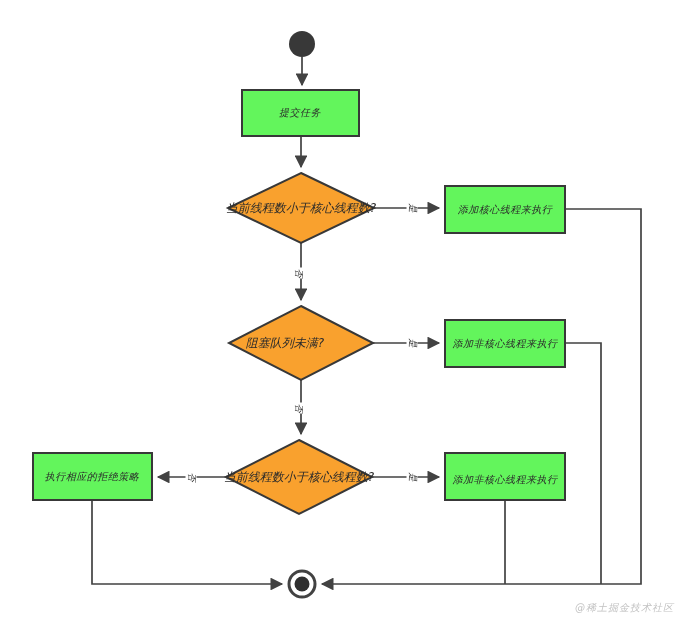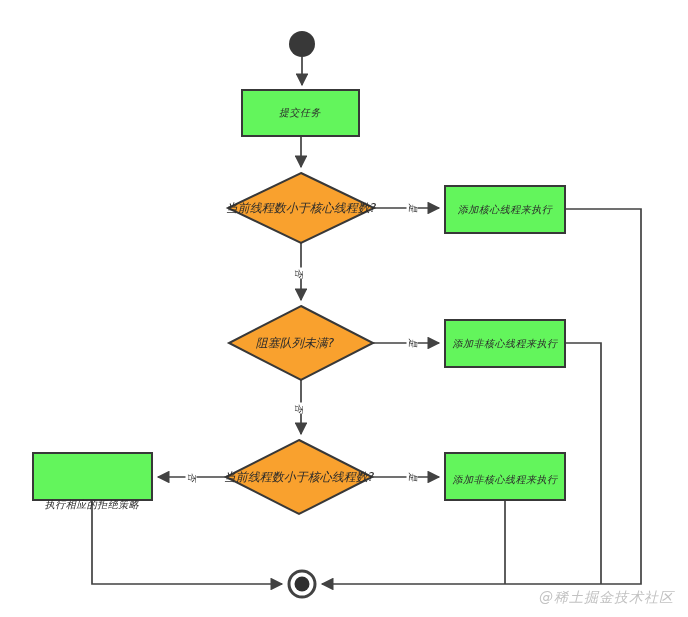--- a/index.html
+++ b/index.html
@@ -24,22 +24,22 @@
     font-size:10px;color:var(--text);white-space:nowrap;text-align:center;
     letter-spacing:0.5px;
   }
   .diamond-label{font-size:12px;letter-spacing:0;}
   .edge-label{
     position:absolute;transform:translate(-50%,-50%) rotate(90deg);
     font-size:9px;line-height:1;color:var(--text);
     background:#ffffff;padding:1px 1px;
   }
   .watermark{
-    position:absolute;right:14px;bottom:10px;
-    font-size:14px;color:var(--watermark);letter-spacing:1px;
+    position:absolute;right:14px;bottom:2px;
+    font-size:10px;color:var(--watermark);letter-spacing:1px;
   }
 </style>
 </head>
 <body>
 
 <div class="canvas">
 
   <svg class="layer" viewBox="0 0 688 617">
     <defs>
       <marker id="arw" viewBox="0 0 10 10" refX="9" refY="5" markerWidth="9" markerHeight="7.5" orient="auto-start-reverse">
@@ -78,24 +78,24 @@
 
     <rect class="shape-process" x="445" y="453" width="120" height="47"></rect>
 
     <circle cx="302" cy="584" r="13" style="fill:#ffffff;stroke:var(--line);stroke-width:3"></circle>
     <circle cx="302" cy="584" r="7.5" style="fill:#2f2f2f"></circle>
   </svg>
 
   <div class="node-label" style="left:300px;top:113px">提交任务</div>
   <div class="node-label diamond-label" style="left:301px;top:208px">当前线程数小于核心线程数?</div>
   <div class="node-label" style="left:505px;top:210px">添加核心线程来执行</div>
-  <div class="node-label diamond-label" style="left:295px;top:343px">阻塞队列未满?</div>
+  <div class="node-label diamond-label" style="left:285px;top:343px">阻塞队列未满?</div>
   <div class="node-label" style="left:505px;top:344px">添加非核心线程来执行</div>
   <div class="node-label diamond-label" style="left:299px;top:477px">当前线程数小于核心线程数?</div>
-  <div class="node-label" style="left:92px;top:505px">执行相应的拒绝策略</div>
+  <div class="node-label" style="left:92px;top:477px">执行相应的拒绝策略</div>
   <div class="node-label" style="left:505px;top:480px">添加非核心线程来执行</div>
 
   <div class="edge-label" style="left:412px;top:208px">是</div>
   <div class="edge-label" style="left:298px;top:273px">否</div>
   <div class="edge-label" style="left:412px;top:343px">是</div>
   <div class="edge-label" style="left:298px;top:408px">否</div>
   <div class="edge-label" style="left:191px;top:477px">否</div>
   <div class="edge-label" style="left:412px;top:477px">是</div>
 
   <div class="watermark">@稀土掘金技术社区</div>

